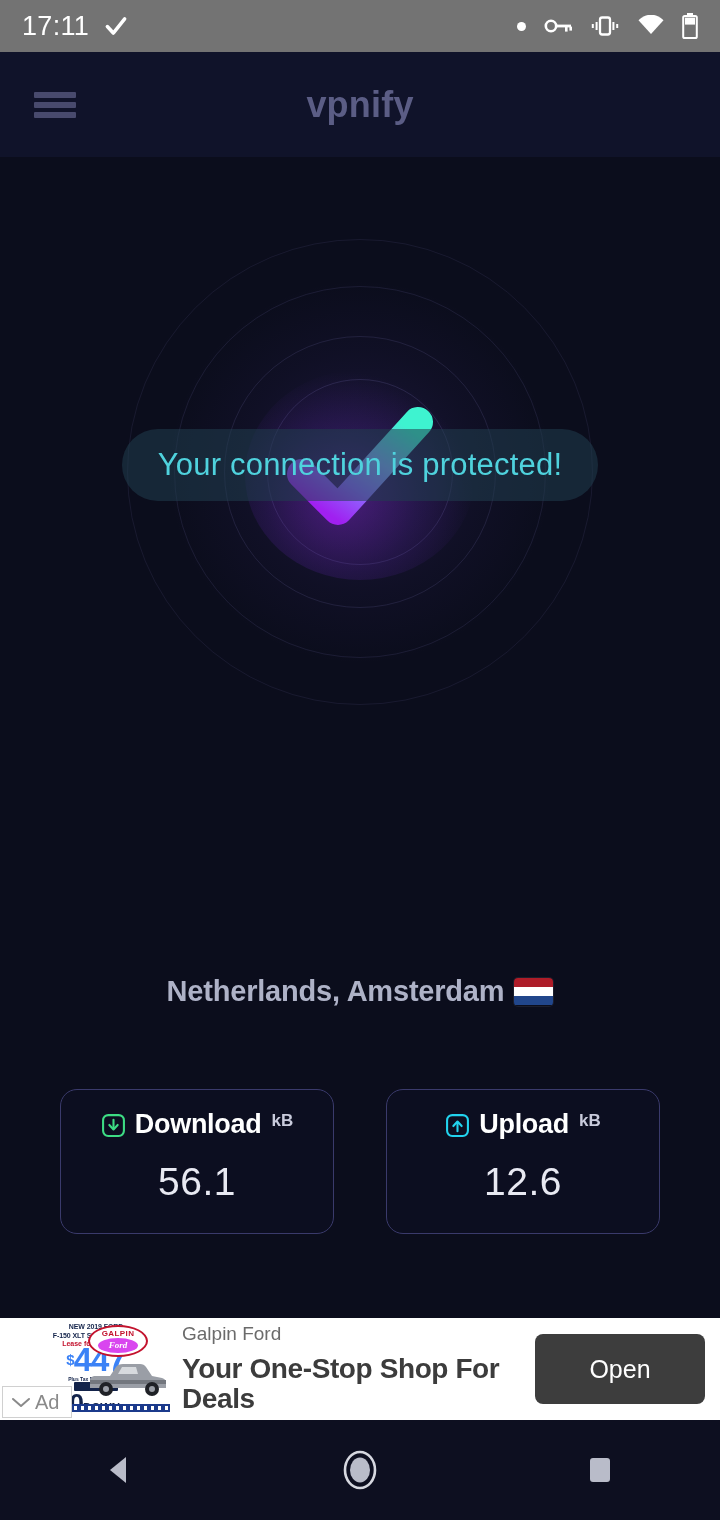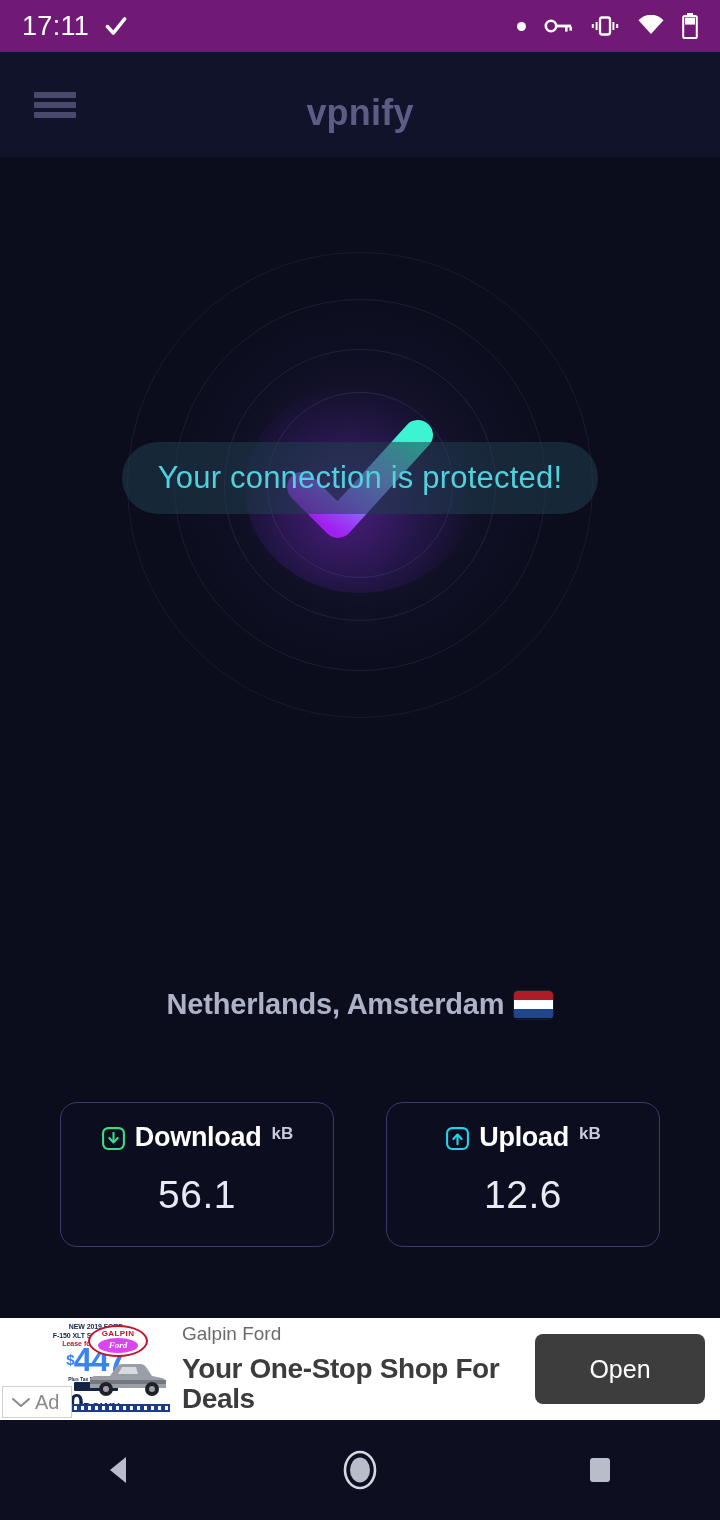--- a/index.html
+++ b/index.html
@@ -7,21 +7,21 @@
     width:720px; height:1520px; overflow:hidden;
     background:#0b0d1c;
     font-family:"Liberation Sans", sans-serif;
     -webkit-font-smoothing:antialiased;
   }
   #phone { position:relative; width:720px; height:1520px; background:#0b0d1c; }
 
   
   .statusbar{
     position:absolute; top:0; left:0; width:720px; height:52px;
-    background:#701a75; display:flex; align-items:center;
+    background:#737373; display:flex; align-items:center;
     padding:0 22px;
   }
   .sb-left{ display:flex; align-items:center; gap:14px; }
   .sb-time{ color:#ffffff; font-size:27px; font-weight:400; letter-spacing:0.3px; }
   .sb-check{ width:26px; height:26px; display:block; }
   .sb-right{ margin-left:auto; display:flex; align-items:center; gap:17px; }
   .sb-dot{ width:9px; height:9px; border-radius:50%; background:#fff; display:block; }
   .sb-ic{ display:block; }
 
   
@@ -29,27 +29,27 @@
     position:absolute; top:52px; left:0; width:720px; height:105px;
     background:#10132a;
   }
   .hamburger{
     position:absolute; left:34px; top:50%; transform:translateY(-50%);
     width:42px; height:26px; display:flex; flex-direction:column;
     justify-content:space-between; cursor:pointer;
   }
   .hamburger span{ display:block; height:6px; width:100%; background:#484a6d; border-radius:1px; }
   .apptitle{
-    position:absolute; left:0; top:8px; width:720px; height:105px;
+    position:absolute; left:0; top:0; width:720px; height:105px;
     display:flex; align-items:center; justify-content:center;
     color:#5b5d85; font-size:36px; font-weight:700; letter-spacing:0.2px;
   }
 
   
-  .main{ position:absolute; top:164px; left:0; width:720px; height:1148px; overflow:hidden; }
+  .main{ position:absolute; top:151px; left:0; width:720px; height:1148px; overflow:hidden; }
 
   
   .rings{ position:absolute; left:360px; top:321px; width:0; height:0; }
   .ring{
     position:absolute; border-radius:50%; transform:translate(-50%,-50%);
     border:1.5px solid rgba(150,140,220,0.14);
   }
   .ring.r1{ width:186px; height:186px; border-color:rgba(150,140,220,0.17); }
   .ring.r2{ width:272px; height:272px; border-color:rgba(150,140,220,0.14); }
   .ring.r3{ width:372px; height:372px; border-color:rgba(150,140,220,0.12); }

